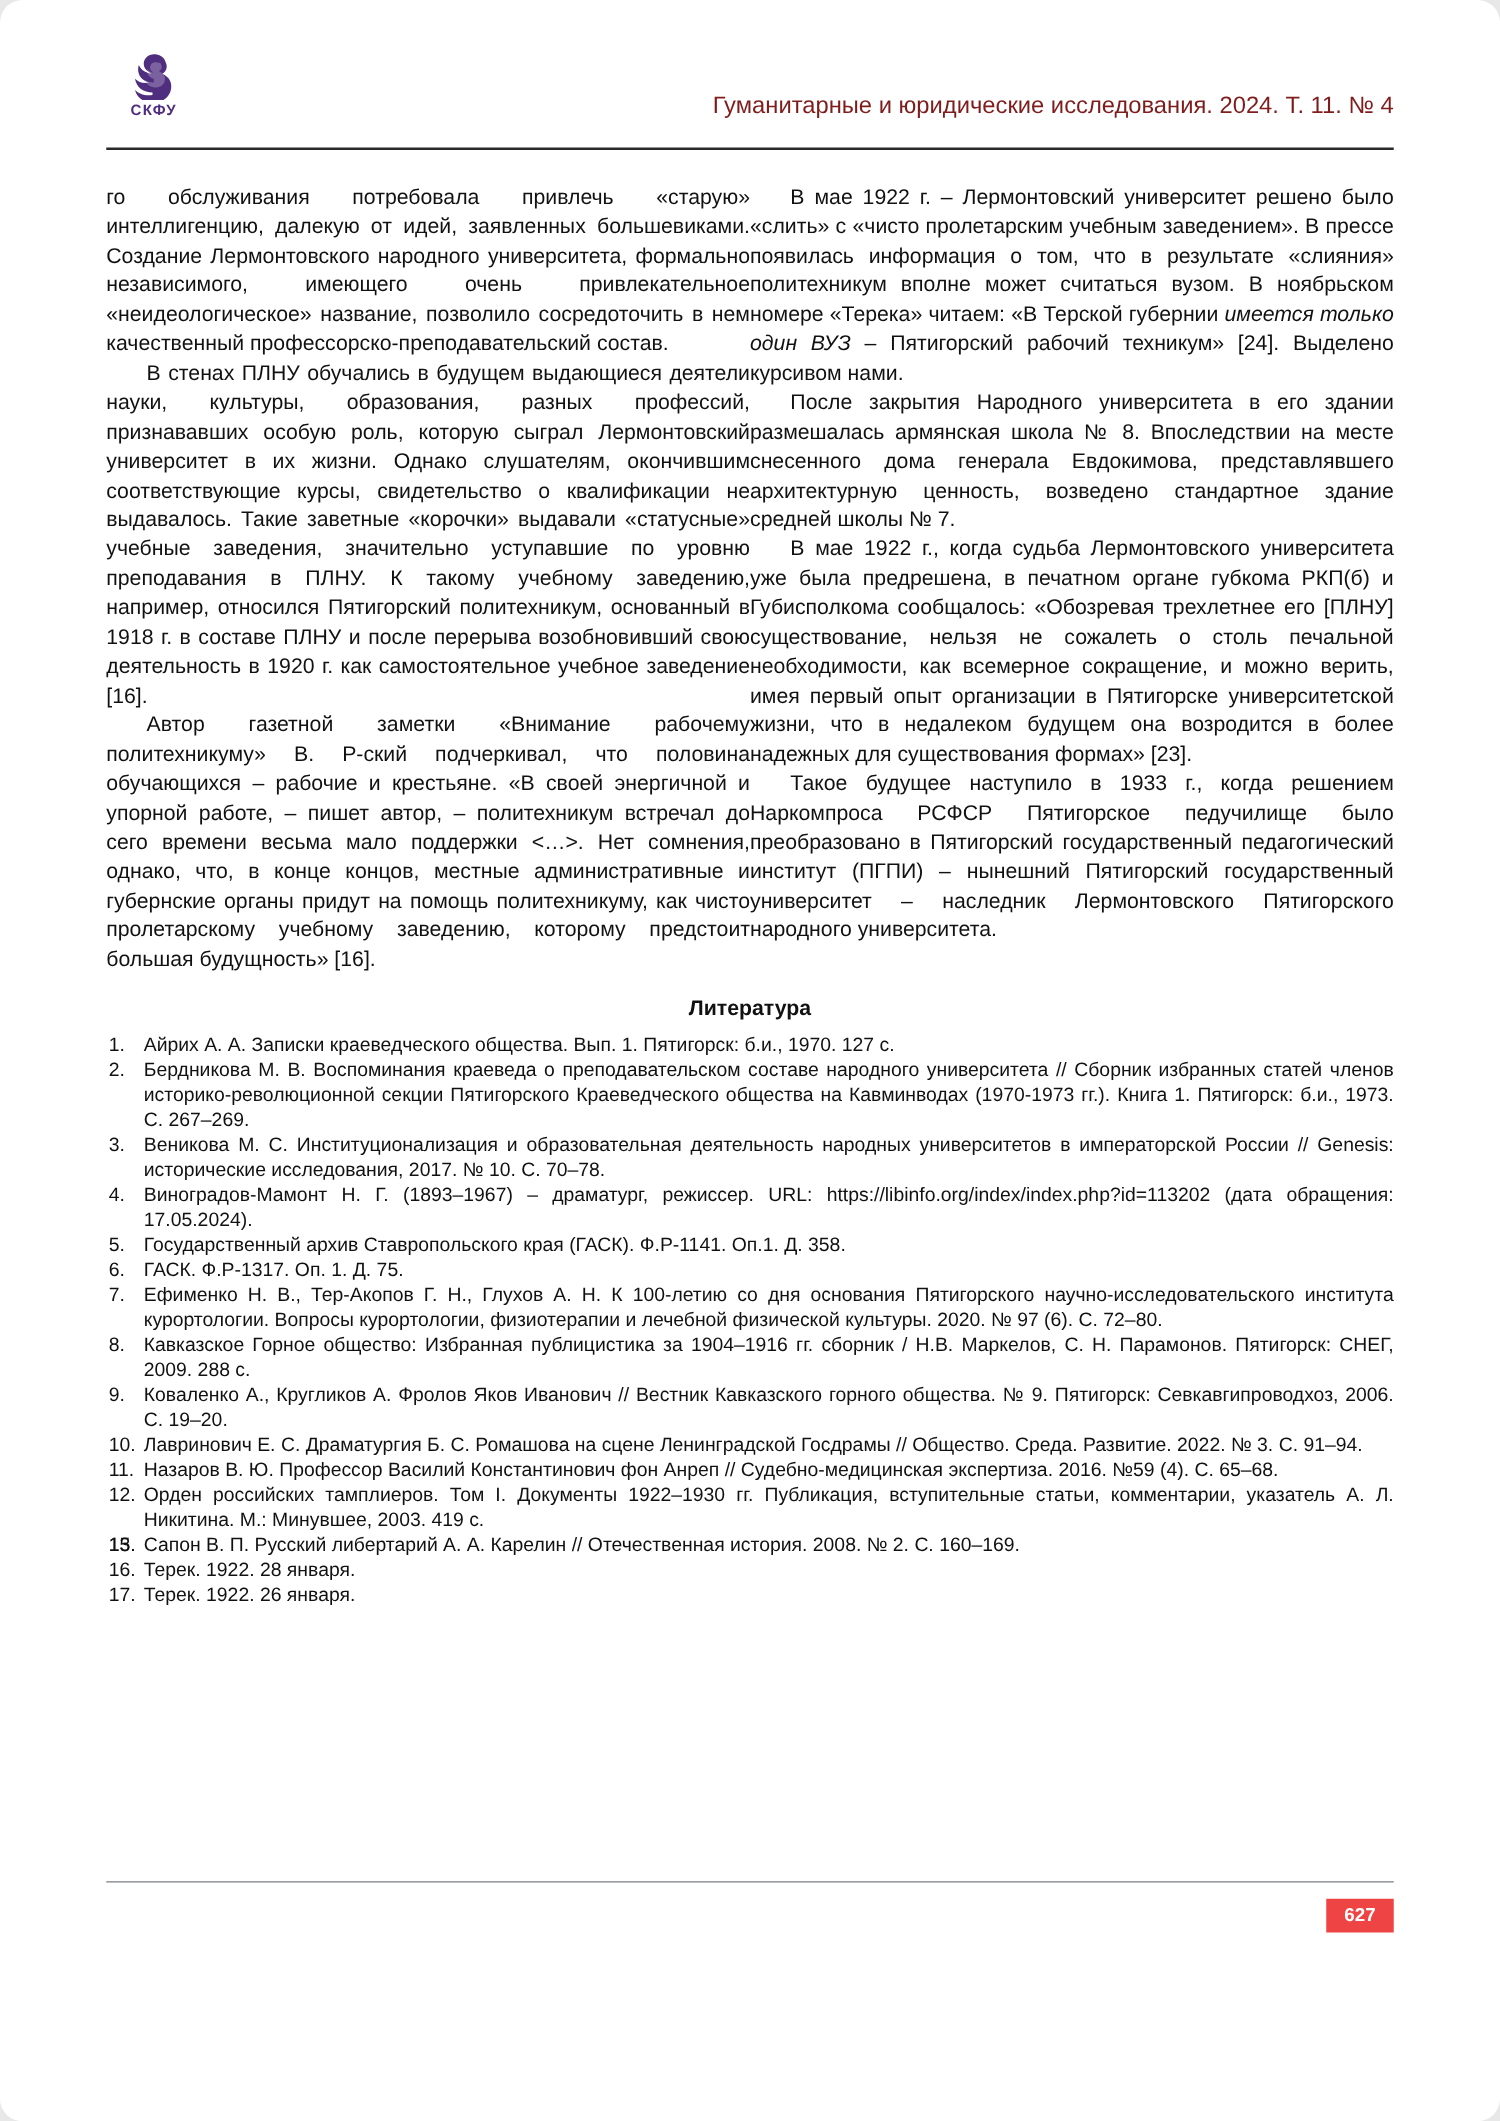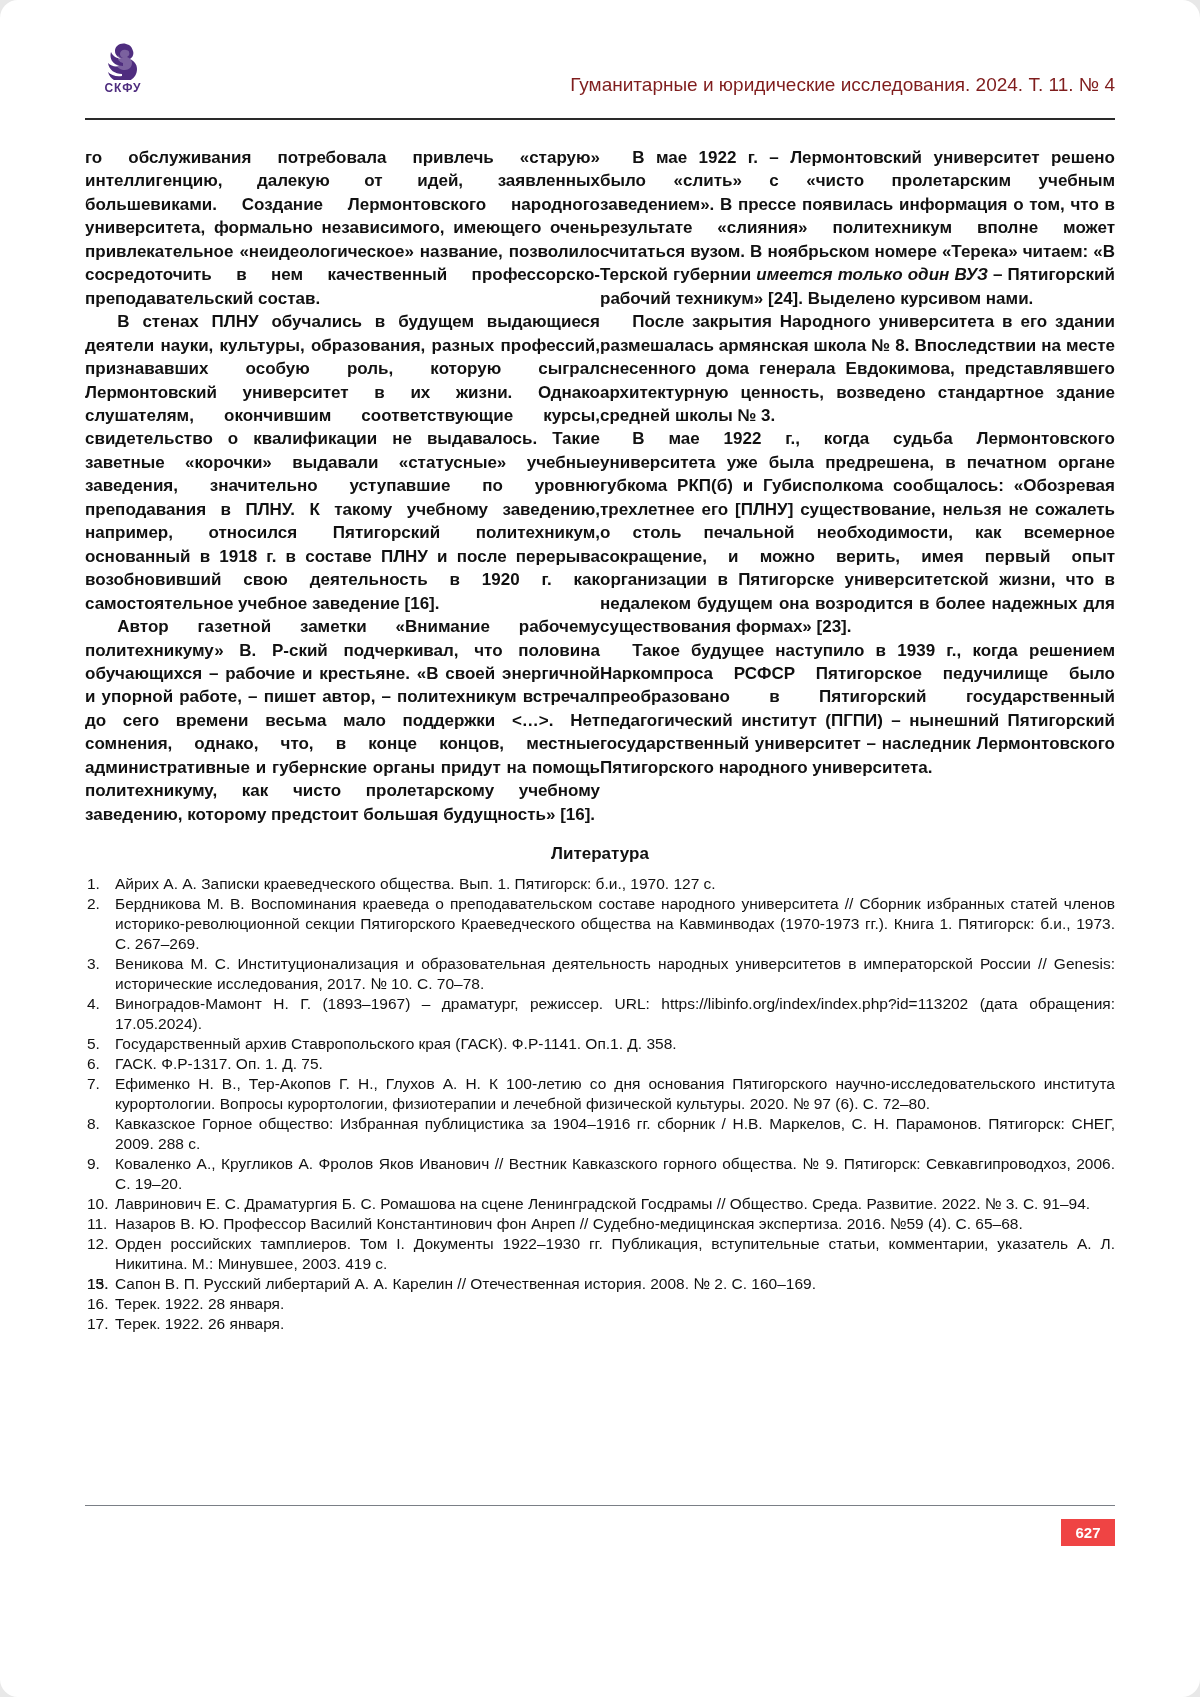--- a/index.html
+++ b/index.html
@@ -23,21 +23,20 @@
     position: absolute; left: 0; right: 0; top: 26px;
     text-align: right;
     font-size: 19px;
     color: #7f1d1d;
   }
   .header-rule { margin: 6px 85px 0; border-top: 2px solid #2a2a2a; }
   
   .columns {
     margin: 26px 85px 0;
     display: flex;
-    font-weight: bold;
   }
   .col { flex: 1 1 0; text-align: justify; font-size: 17px; line-height: 1.38; }
   .para { margin: 0; }
   .para.indent { text-indent: 1.9em; }
   .para em { font-style: italic; }
   
   .refs-heading {
     margin: 18px 85px 10px;
     text-align: center;
     font-size: 17px;
@@ -90,23 +89,23 @@
   <div class="header-rule"></div>
 
   <main class="columns">
     <div class="col">
         <p class="para"><span>го обслуживания потребовала привлечь «старую» интеллигенцию, далекую от идей, заявленных большевиками. Создание Лермонтовского народного университета, формально независимого, имеющего очень привлекательное «неидеологическое» название, позволило сосредоточить в нем качественный профессорско-преподавательский состав.</span></p>
         <p class="para indent"><span>В стенах ПЛНУ обучались в будущем выдающиеся деятели науки, культуры, образования, разных профессий, признававших особую роль, которую сыграл Лермонтовский университет в их жизни. Однако слушателям, окончившим соответствующие курсы, свидетельство о квалификации не выдавалось. Такие заветные «корочки» выдавали «статусные» учебные заведения, значительно уступавшие по уровню преподавания в ПЛНУ. К такому учебному заведению, например, относился Пятигорский политехникум, основанный в 1918 г. в составе ПЛНУ и после перерыва возобновивший свою деятельность в 1920 г. как самостоятельное учебное заведение [16].</span></p>
         <p class="para indent"><span>Автор газетной заметки «Внимание рабочему политехникуму» В. Р-ский подчеркивал, что половина обучающихся – рабочие и крестьяне. «В своей энергичной и упорной работе, – пишет автор, – политехникум встречал до сего времени весьма мало поддержки &lt;…&gt;. Нет сомнения, однако, что, в конце концов, местные административные и губернские органы придут на помощь политехникуму, как чисто пролетарскому учебному заведению, которому предстоит большая будущность» [16].</span></p>
       </div>
     <div class="col">
         <p class="para indent"><span>В мае 1922 г. – Лермонтовский университет решено было «слить» с «чисто пролетарским учебным заведением». В прессе появилась информация о том, что в результате «слияния» политехникум вполне может считаться вузом. В ноябрьском номере «Терека» читаем: «В Терской губернии </span><em>имеется только один ВУЗ</em><span> – Пятигорский рабочий техникум» [24]. Выделено курсивом нами.</span></p>
-        <p class="para indent"><span>После закрытия Народного университета в его здании размешалась армянская школа № 8. Впоследствии на месте снесенного дома генерала Евдокимова, представлявшего архитектурную ценность, возведено стандартное здание средней школы № 3.</span></p>
+        <p class="para indent"><span>После закрытия Народного университета в его здании размешалась армянская школа № 8. Впоследствии на месте снесенного дома генерала Евдокимова, представлявшего архитектурную ценность, возведено стандартное здание средней школы № 7.</span></p>
         <p class="para indent"><span>В мае 1922 г., когда судьба Лермонтовского университета уже была предрешена, в печатном органе губкома РКП(б) и Губисполкома сообщалось: «Обозревая трехлетнее его [ПЛНУ] существование, нельзя не сожалеть о столь печальной необходимости, как всемерное сокращение, и можно верить, имея первый опыт организации в Пятигорске университетской жизни, что в недалеком будущем она возродится в более надежных для существования формах» [23].</span></p>
-        <p class="para indent"><span>Такое будущее наступило в 1939 г., когда решением Наркомпроса РСФСР Пятигорское педучилище было преобразовано в Пятигорский государственный педагогический институт (ПГПИ) – нынешний Пятигорский государственный университет – наследник Лермонтовского Пятигорского народного университета.</span></p>
+        <p class="para indent"><span>Такое будущее наступило в 1933 г., когда решением Наркомпроса РСФСР Пятигорское педучилище было преобразовано в Пятигорский государственный педагогический институт (ПГПИ) – нынешний Пятигорский государственный университет – наследник Лермонтовского Пятигорского народного университета.</span></p>
       </div>
   </main>
 
   <h2 class="refs-heading">Литература</h2>
 
   <ol class="refs">
       <li class="ref-item"><span class="ref-num">1.</span><span class="ref-text">Айрих А. А. Записки краеведческого общества. Вып. 1. Пятигорск: б.и., 1970. 127 с.</span></li>
       <li class="ref-item"><span class="ref-num">2.</span><span class="ref-text">Бердникова М. В. Воспоминания краеведа о преподавательском составе народного университета // Сборник избранных статей членов историко-революционной секции Пятигорского Краеведческого общества на Кавминводах (1970-1973 гг.). Книга 1. Пятигорск: б.и., 1973. С. 267–269.</span></li>
       <li class="ref-item"><span class="ref-num">3.</span><span class="ref-text">Веникова М. С. Институционализация и образовательная деятельность народных университетов в императорской России // Genesis: исторические исследования, 2017. № 10. С. 70–78.</span></li>
       <li class="ref-item"><span class="ref-num">4.</span><span class="ref-text">Виноградов-Мамонт Н. Г. (1893–1967) – драматург, режиссер. URL: https://libinfo.org/index/index.php?id=113202 (дата обращения: 17.05.2024).</span></li>

